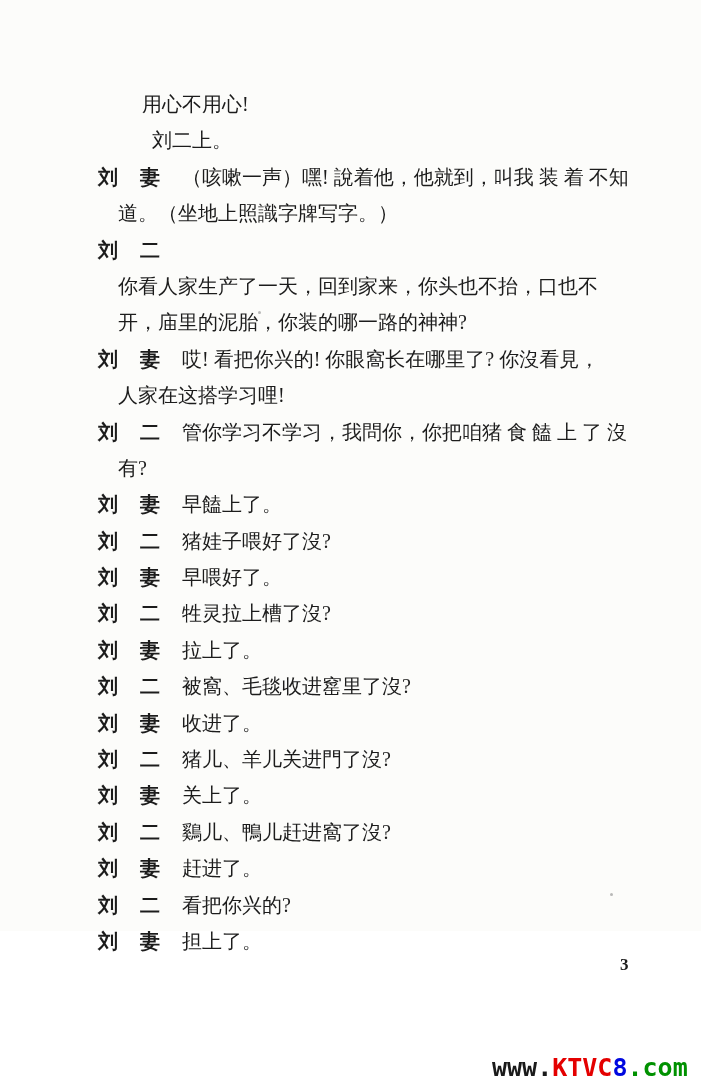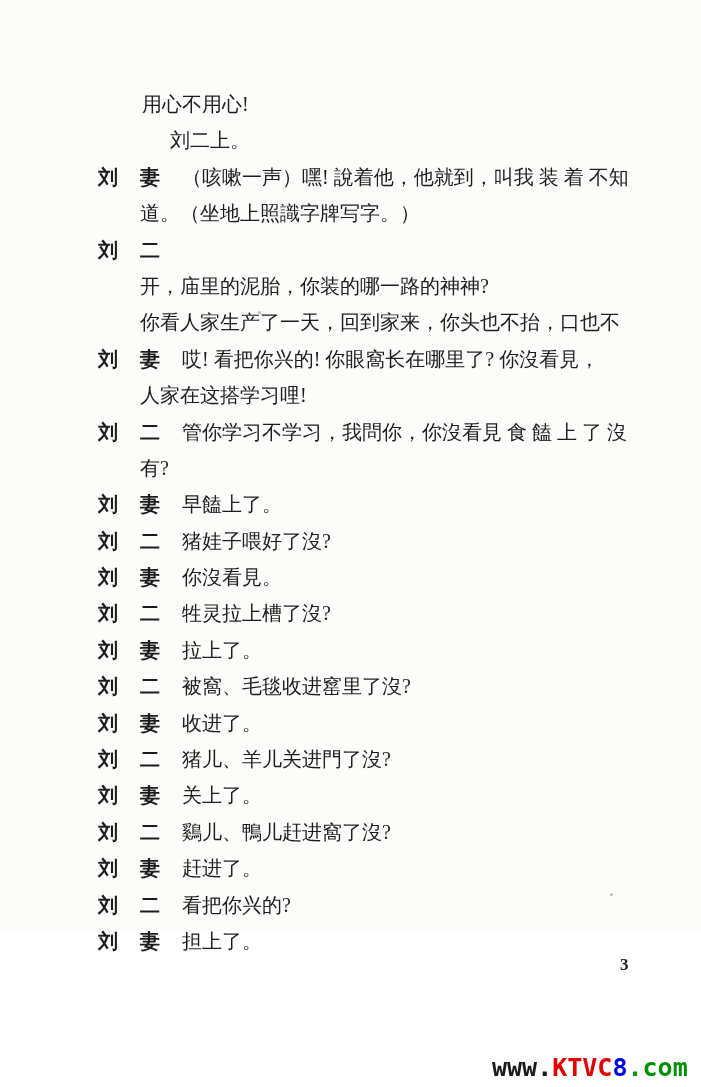--- a/index.html
+++ b/index.html
@@ -25,23 +25,23 @@
     top: 86px;
     width: 600px;
   }
   .line {
     height: 36.4px;
     line-height: 36.4px;
     font-size: 20px;
     white-space: nowrap;
   }
   .verse   { margin-left: 44px; }
-  .stage   { margin-left: 72px; }
+  .stage   { margin-left: 54px; }
   .dfirst  { position: relative; padding-left: 84px; }
-  .dcont   { margin-left: 42px; }
+  .dcont   { margin-left: 20px; }
   .speaker {
     position: absolute;
     left: 0;
     top: 0;
     width: 62px;
     display: flex;
     justify-content: space-between;
     font-weight: bold;
   }
   .page-number {
@@ -80,44 +80,44 @@
       <div class="line stage">刘二上。</div>
       <div class="line dfirst"><span class="speaker">
           <span>刘</span>
           <span>妻</span>
         </span><span class="txt">（咳嗽一声）嘿! 說着他，他就到，叫我 装 着 不知</span></div>
       <div class="line dcont"><span class="txt">道。（坐地上照識字牌写字。）</span></div>
       <div class="line dfirst"><span class="speaker">
           <span>刘</span>
           <span>二</span>
         </span></div>
+      <div class="line dcont"><span class="txt">你看人家生产了一天，回到家来，你头也不抬，口也不</span></div>
       <div class="line dcont"><span class="txt">开，庙里的泥胎，你装的哪一路的神神?</span></div>
-      <div class="line dcont"><span class="txt">你看人家生产了一天，回到家来，你头也不抬，口也不</span></div>
       <div class="line dfirst"><span class="speaker">
           <span>刘</span>
           <span>妻</span>
         </span><span class="txt">哎! 看把你兴的! 你眼窩长在哪里了? 你沒看見，</span></div>
       <div class="line dcont"><span class="txt">人家在这搭学习哩!</span></div>
       <div class="line dfirst"><span class="speaker">
           <span>刘</span>
           <span>二</span>
-        </span><span class="txt">管你学习不学习，我問你，你沒看見 食 饁 上 了 沒</span></div>
+        </span><span class="txt">管你学习不学习，我問你，你把咱猪 食 饁 上 了 沒</span></div>
       <div class="line dcont"><span class="txt">有?</span></div>
       <div class="line dfirst"><span class="speaker">
           <span>刘</span>
           <span>妻</span>
         </span><span class="txt">早饁上了。</span></div>
       <div class="line dfirst"><span class="speaker">
           <span>刘</span>
           <span>二</span>
         </span><span class="txt">猪娃子喂好了沒?</span></div>
       <div class="line dfirst"><span class="speaker">
           <span>刘</span>
           <span>妻</span>
-        </span><span class="txt">你沒看見。</span></div>
+        </span><span class="txt">早喂好了。</span></div>
       <div class="line dfirst"><span class="speaker">
           <span>刘</span>
           <span>二</span>
         </span><span class="txt">牲灵拉上槽了沒?</span></div>
       <div class="line dfirst"><span class="speaker">
           <span>刘</span>
           <span>妻</span>
         </span><span class="txt">拉上了。</span></div>
       <div class="line dfirst"><span class="speaker">
           <span>刘</span>

